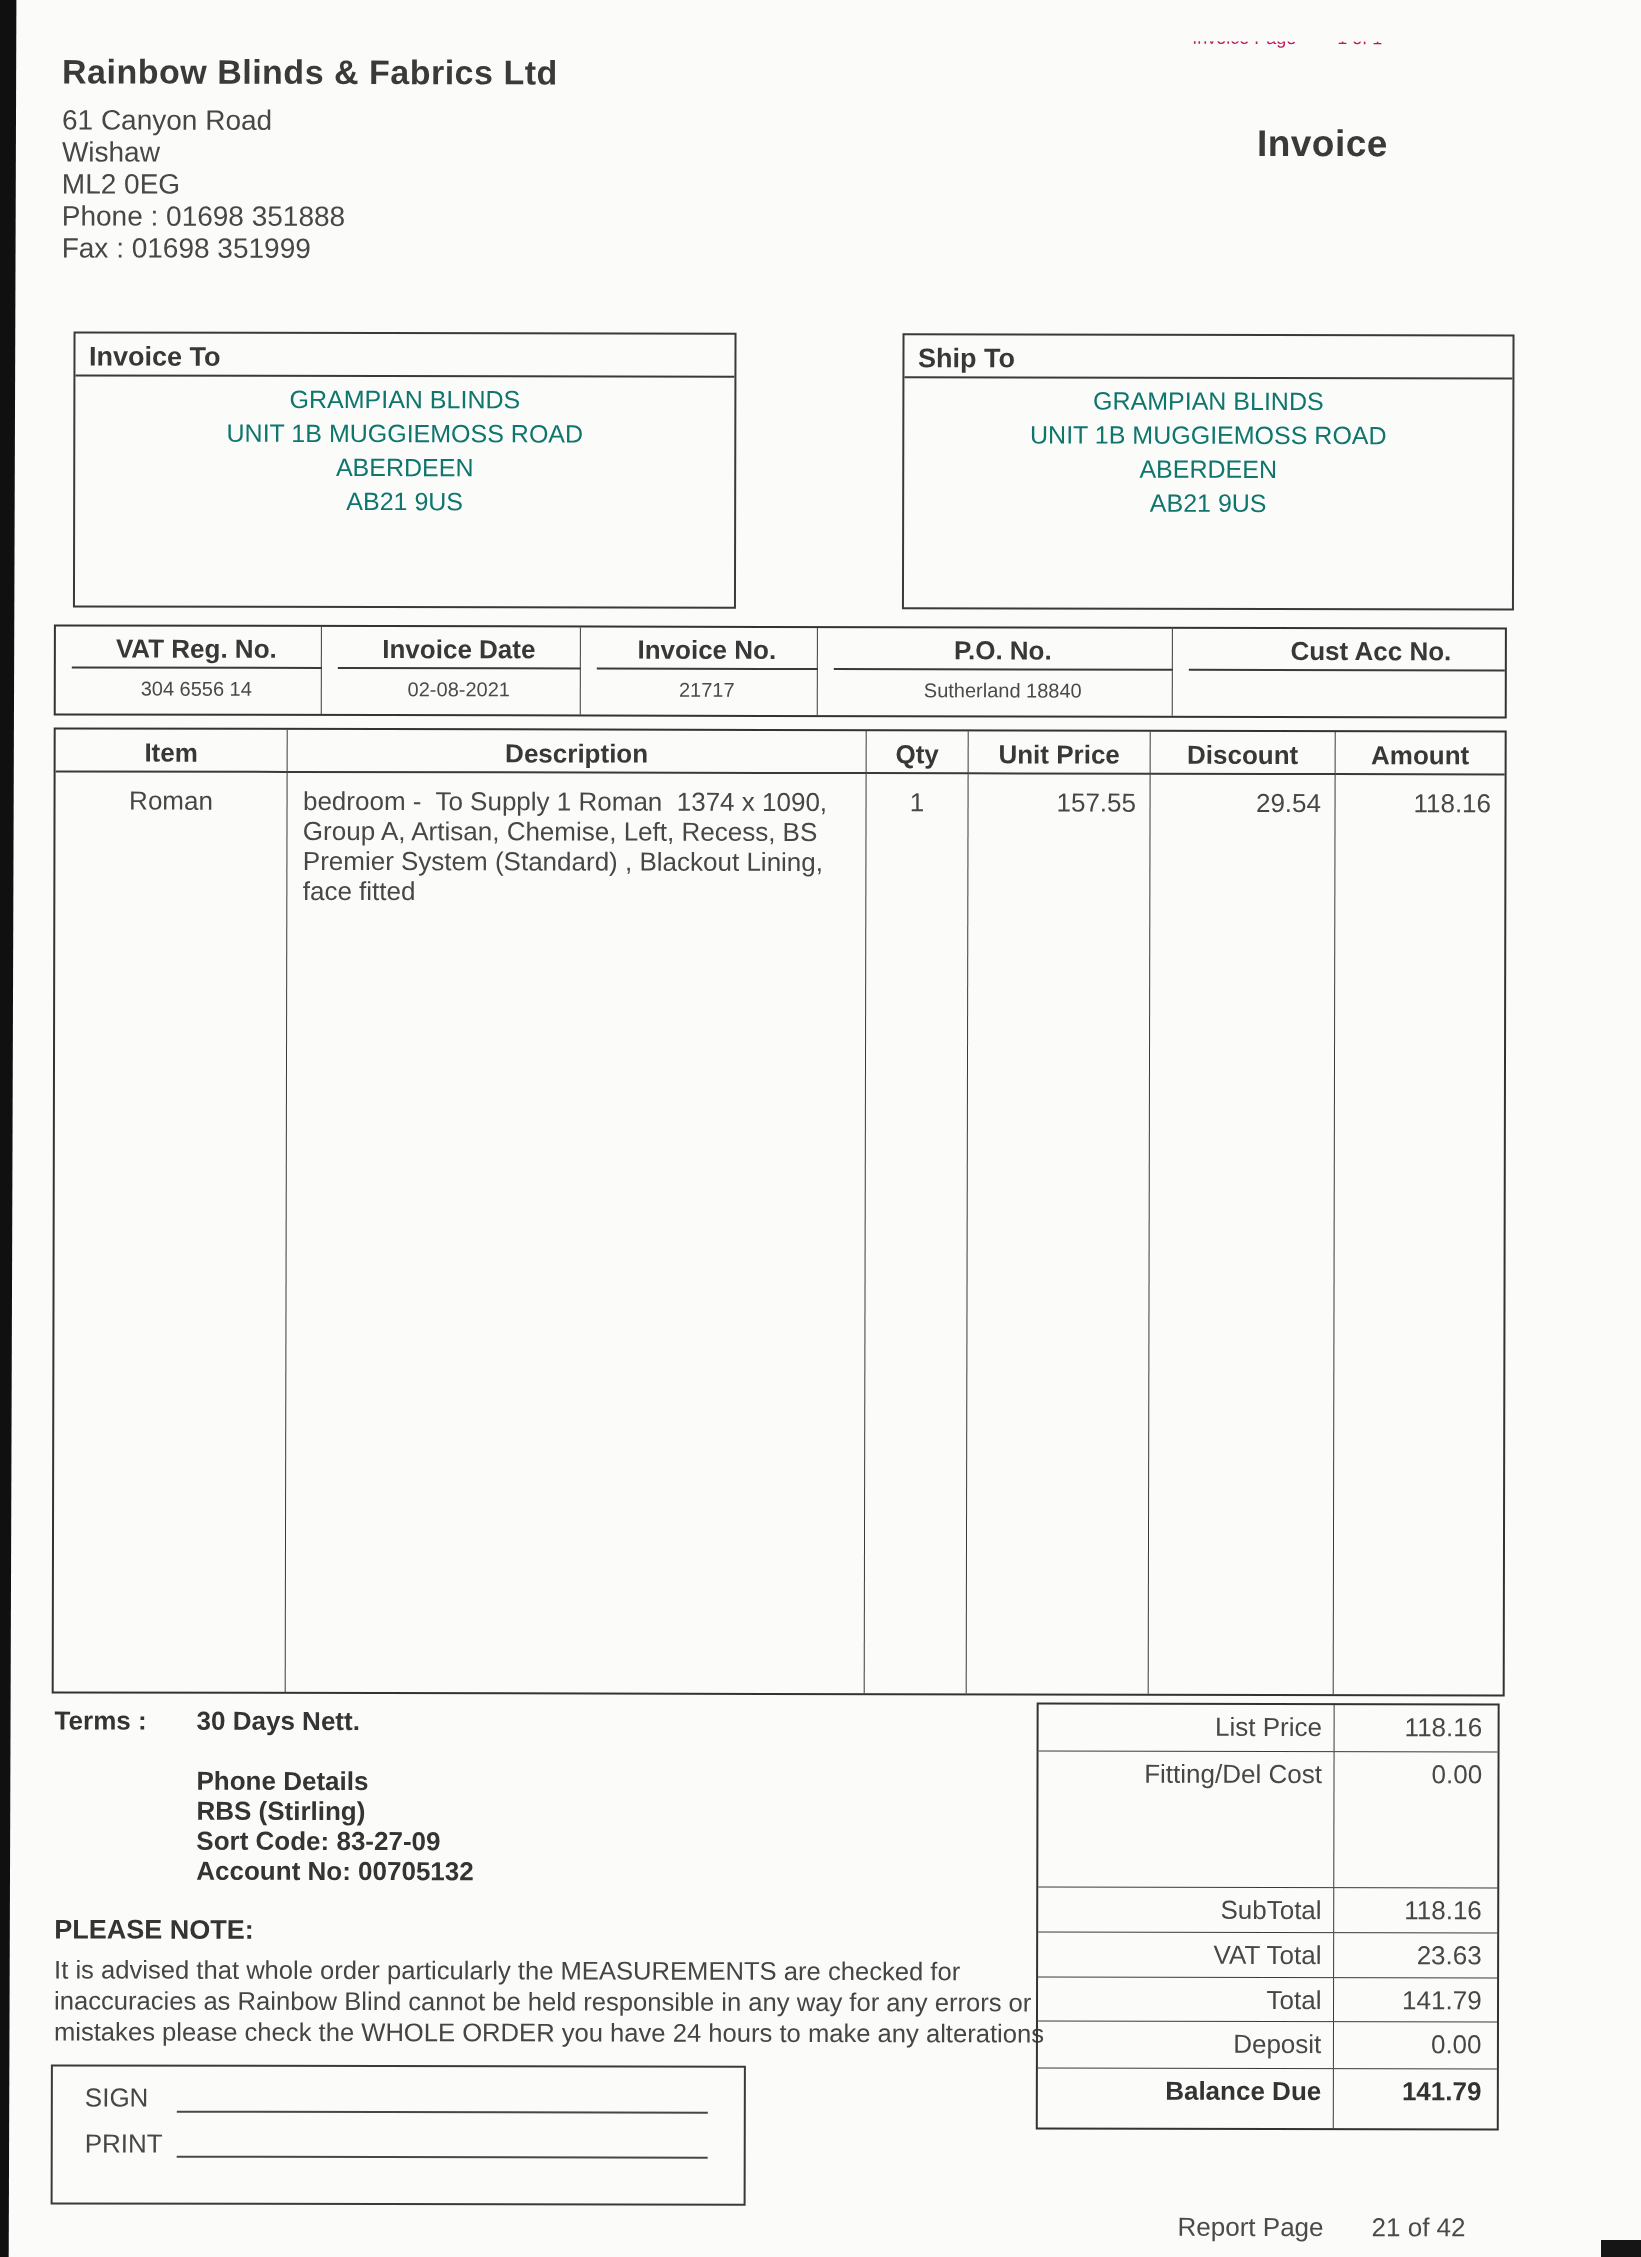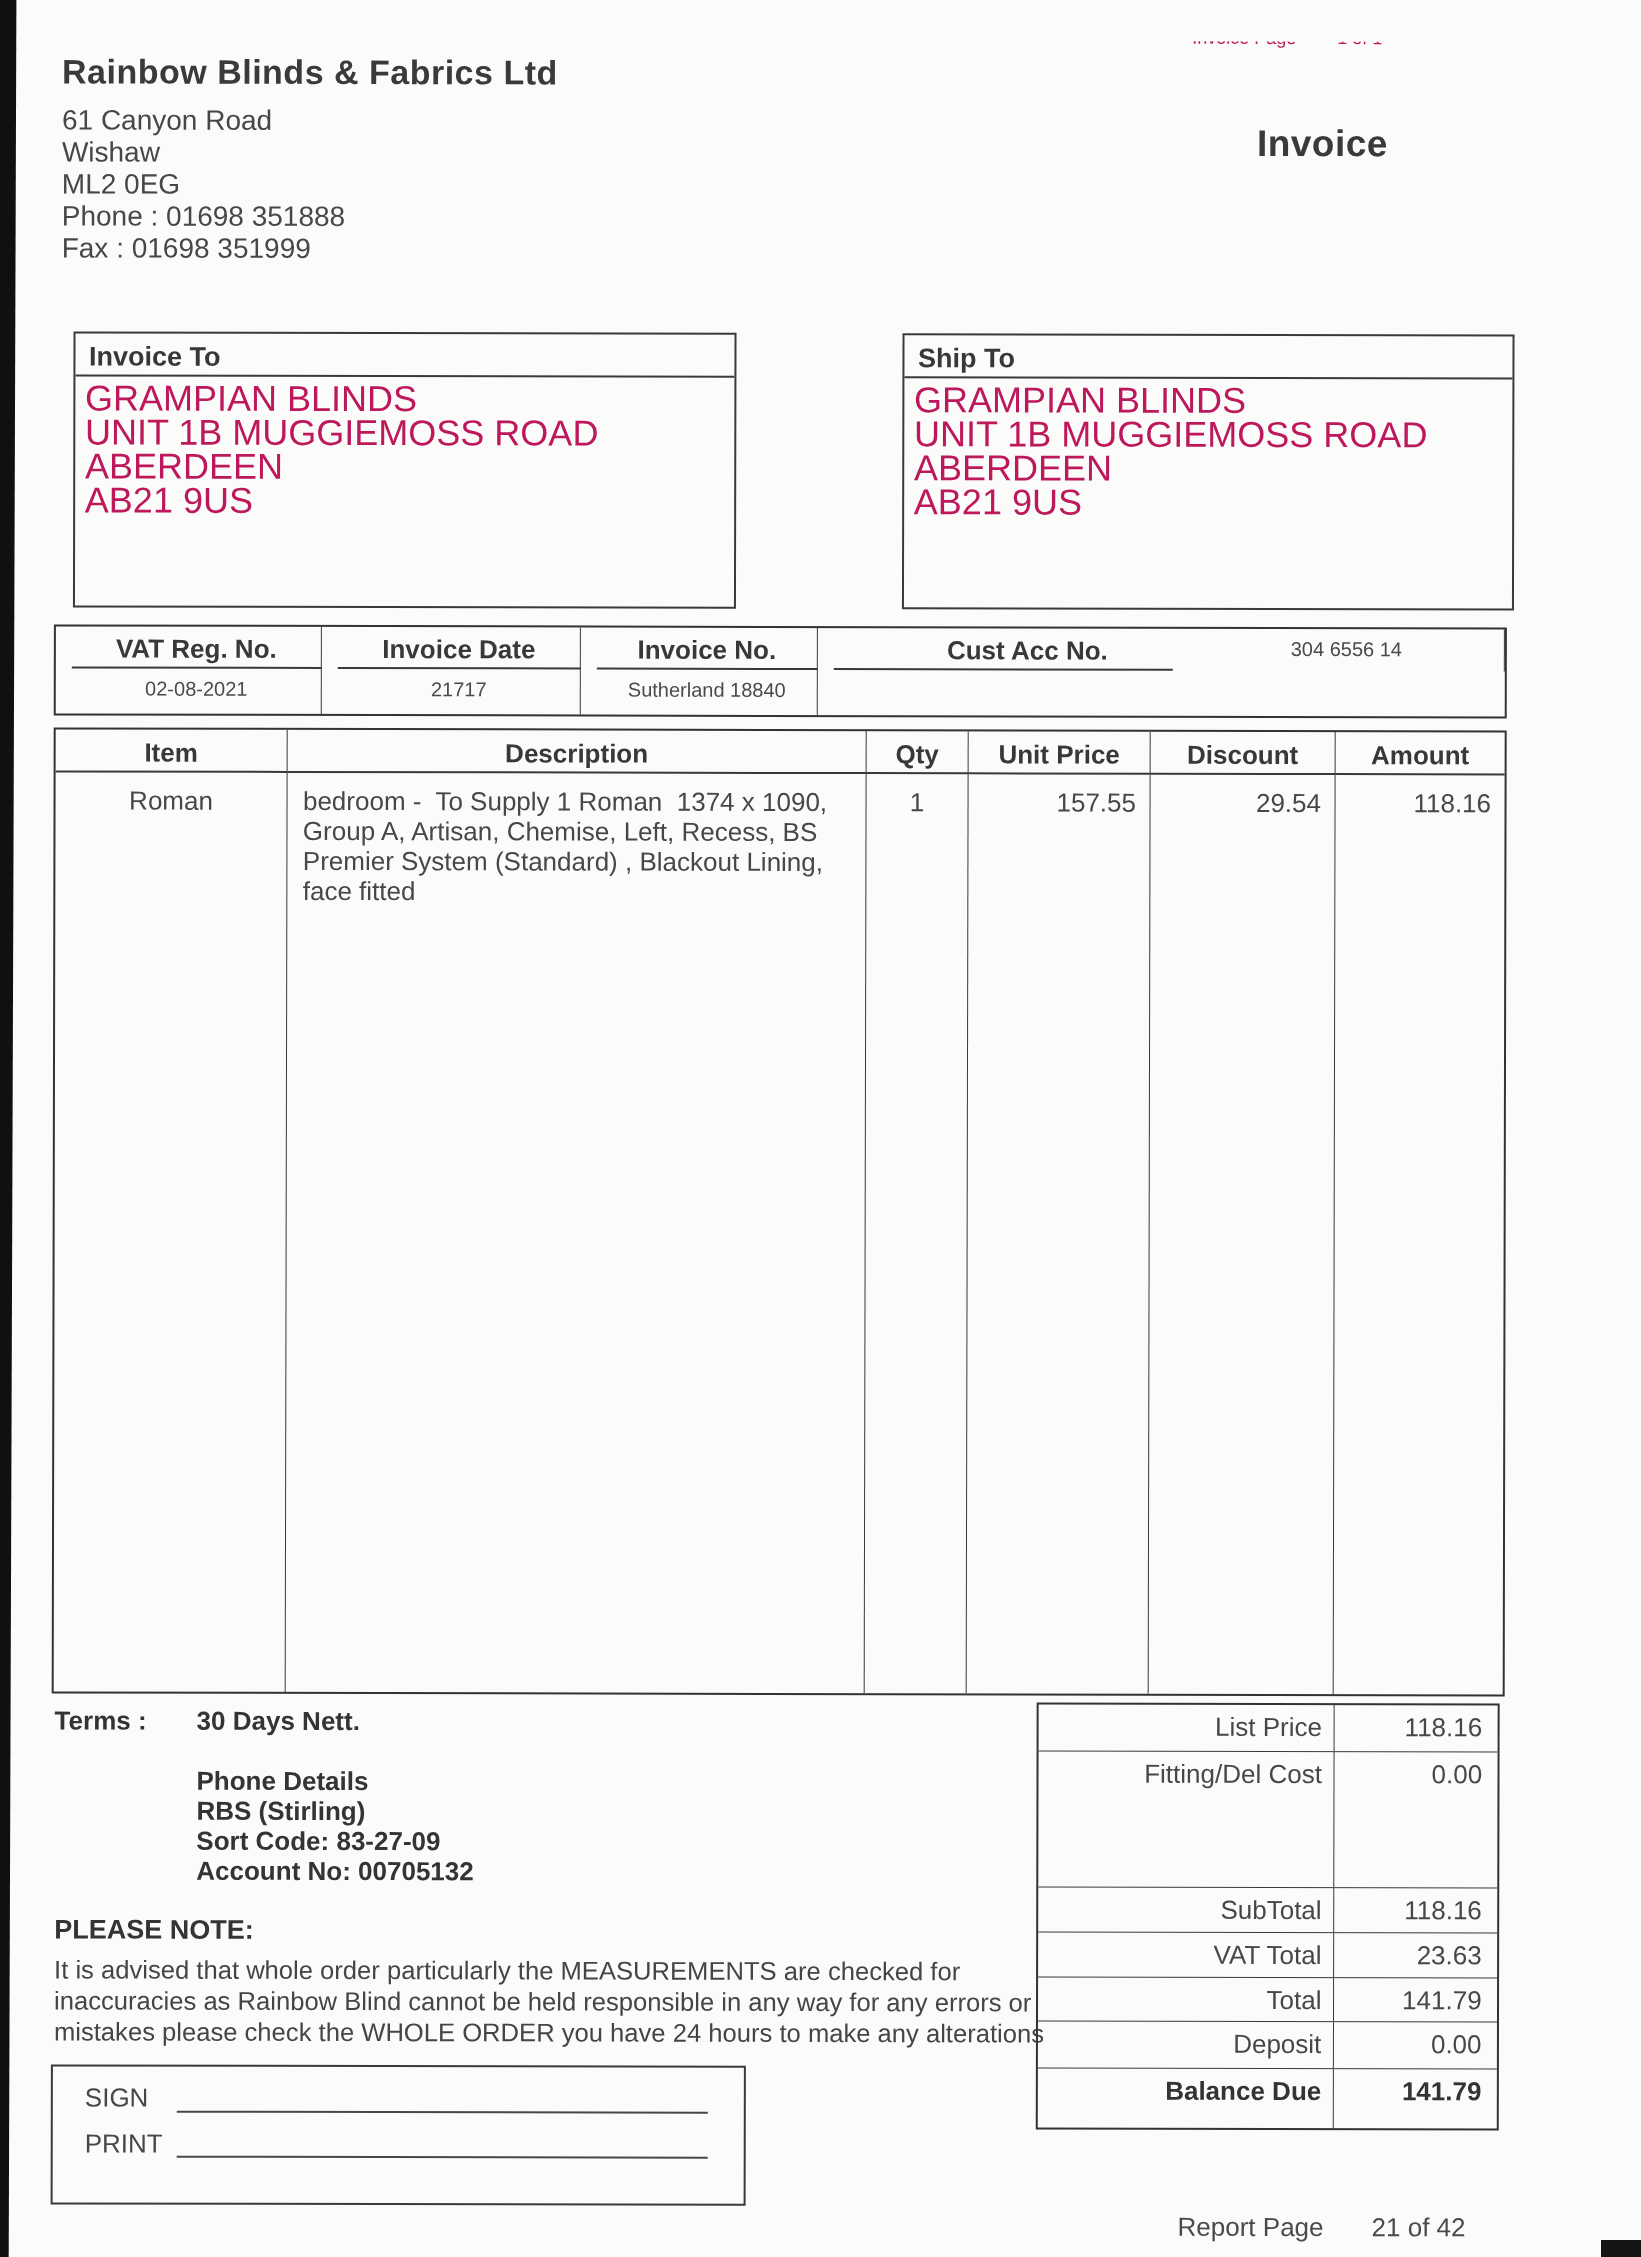--- a/index.html
+++ b/index.html
@@ -24,21 +24,21 @@
   .page-ind{left:1190px;top:27px;display:flex;gap:41px;font-size:18px;color:#be185d;
     clip-path:inset(13.5px 0 0 0);}
   .doc-title{left:1255px;top:122px;font-size:37px;font-weight:bold;color:#3a3a3a;letter-spacing:0.5px;}
 
   
   .addr-box{border:2.4px solid #3a3a3a;background:transparent;}
   .box-invoice-to{left:72px;top:333px;width:659px;height:272px;}
   .box-ship-to{left:901px;top:333px;width:608px;height:272px;}
   .addr-box .title{font-size:27px;font-weight:bold;color:#383838;padding:7.7px 13.5px;height:43px;
     box-sizing:border-box;border-bottom:2.4px solid #3a3a3a;}
-  .addr-box .lines{padding:4.8px 9.7px;font-size:36px;line-height:34px;color:#be185d;}
+  .addr-box .lines{padding:4.8px 9.7px;font-size:25px;line-height:34px;color:#0f766e;text-align:center;}
 
   
   .meta{left:53px;top:626px;width:1453px;height:91px;border:2.9px solid #333;box-sizing:border-box;
     display:grid;grid-template-columns:266px 259px 237px 355px 1fr;grid-template-rows:42px 1fr;}
   .meta .cell{border-right:1.9px solid #3a3a3a;text-align:center;box-sizing:border-box;overflow:hidden;margin-left:16px;}
   .meta .cell.last{border-right:none;padding-left:48px;}
   .meta .hd{font-size:26px;font-weight:bold;color:#383838;border-bottom:2.4px solid #3a3a3a;padding-top:6.8px;}
   .meta .val{font-size:20px;color:#4a4a4a;padding-top:8.7px;}
 
   
@@ -122,20 +122,21 @@
         <div>UNIT 1B MUGGIEMOSS ROAD</div>
         <div>ABERDEEN</div>
         <div>AB21 9US</div>
       </div>
     </div>
 
     <div class="abs meta">
       <div class="cell hd">VAT Reg. No.</div>
       <div class="cell hd">Invoice Date</div>
       <div class="cell hd">Invoice No.</div>
+      <div class="cell hd">P.O. No.</div>
       <div class="cell hd last">Cust Acc No.</div>
       <div class="cell val">304 6556 14</div>
       <div class="cell val">02-08-2021</div>
       <div class="cell val">21717</div>
       <div class="cell val">Sutherland 18840</div>
     </div>
 
     <div class="abs items">
       <div class="cell hd">Item</div>
       <div class="cell hd">Description</div>

